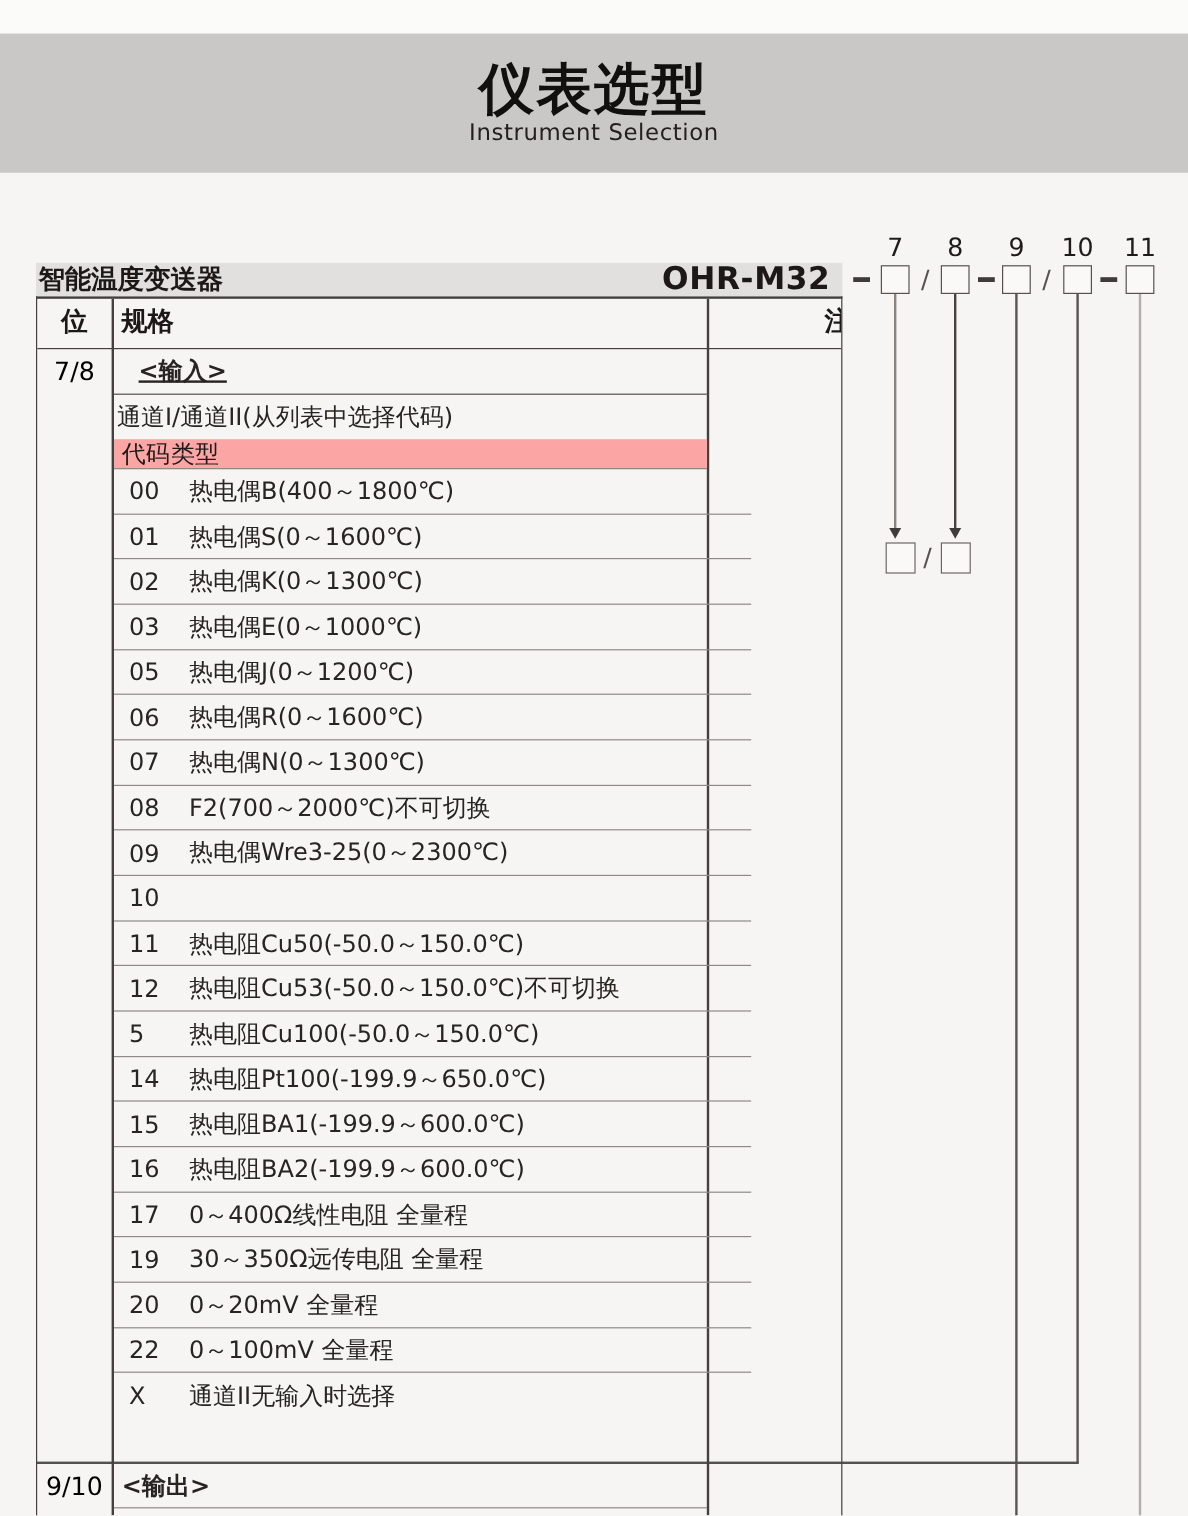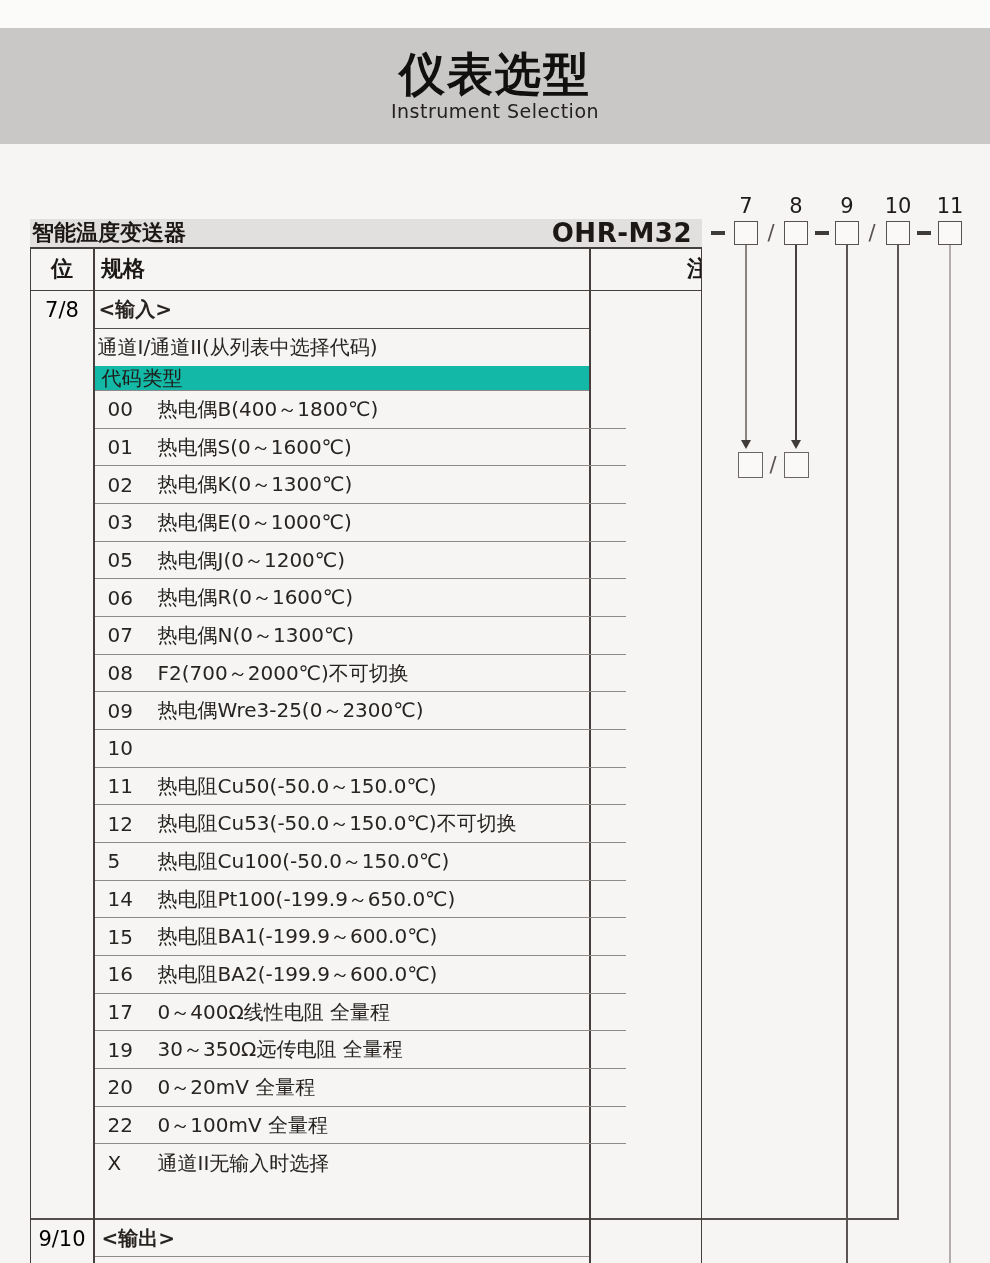--- a/index.html
+++ b/index.html
@@ -98,24 +98,24 @@
     position:absolute;left:0;width:62px;text-align:center;
     font-size:21px;font-weight:500;color:#000000;
     display:flex;align-items:center;justify-content:center;
   }
   .pos-label.p78{top:42px;height:38px;}
   .pos-label.p910{top:971.5px;height:36.5px;}
   .specrow{
     position:absolute;left:63.5px;width:494.5px;box-sizing:border-box;
     display:flex;align-items:center;white-space:nowrap;
   }
-  .input-row{top:42px;height:38px;border-bottom:1px solid #55504d;padding-left:4px;font-weight:700;}
+  .input-row{top:42px;height:38px;border-bottom:1px solid #55504d;padding-left:21px;font-weight:700;text-decoration:underline;}
   .channel-row{top:80px;height:37px;padding-left:3px;font-weight:500;}
   .listbar{
-    top:117px;height:25px;background:#14b8a6;
+    top:117px;height:25px;background:#fca5a5;
     border-bottom:1px solid #8f8a87;padding-left:7px;font-weight:500;color:#1e1b19;
   }
   .listbar .type-label{margin-left:1px;}
   .codes{position:absolute;left:63.5px;top:142px;width:531px;}
   .code-row{
     height:37.68px;box-sizing:border-box;
     border-bottom:1px solid #8f8a87;
     display:flex;align-items:center;
     padding-left:13px;white-space:nowrap;font-weight:500;
   }

